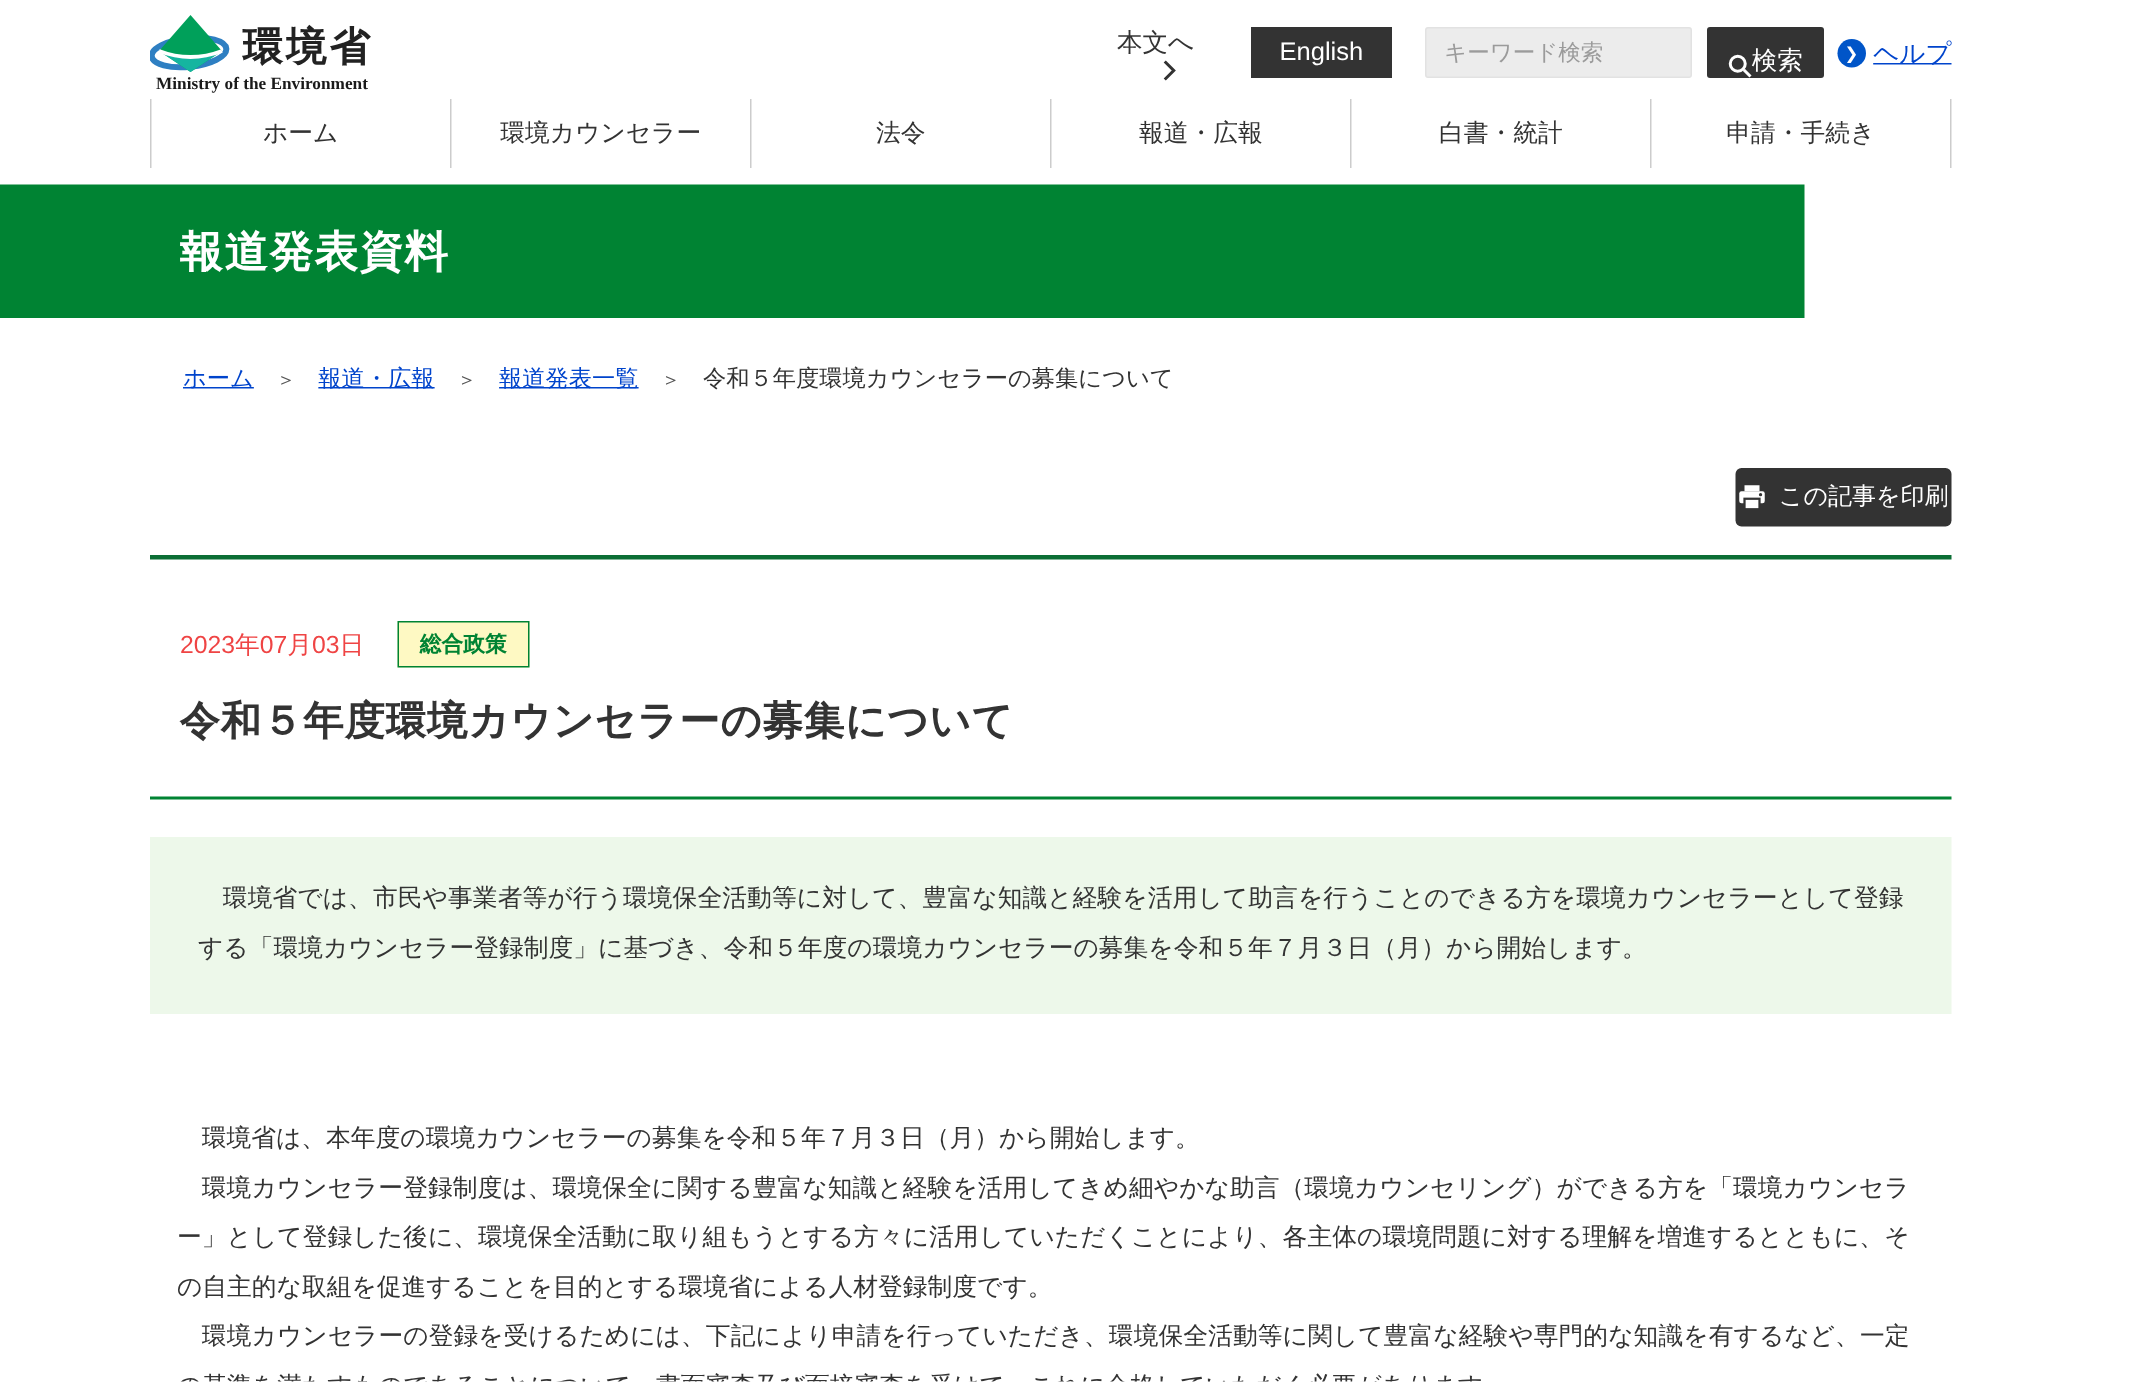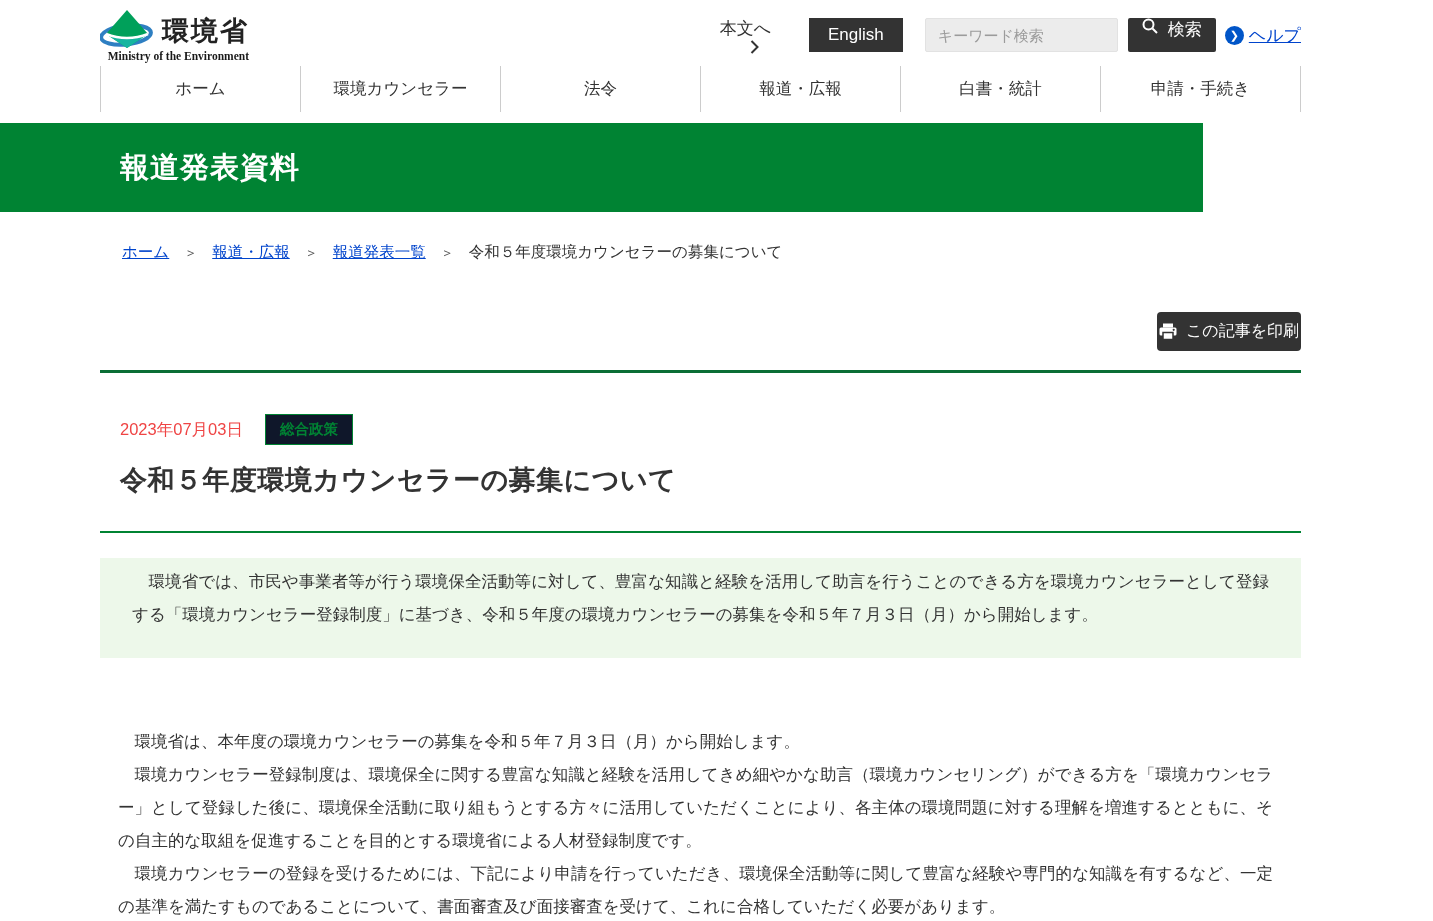--- a/index.html
+++ b/index.html
@@ -16,40 +16,40 @@
   
   .header-top {
     height: 66px;
     display: flex;
     align-items: center;
     justify-content: space-between;
     padding-top: 4px;
   }
   .logo { display: flex; align-items: flex-start; cursor: pointer; }
   .logo-mark { width: 58px; height: 50px; }
-  .logo-texts { display: flex; flex-direction: column; margin-left: 4px; text-align: right; }
+  .logo-texts { display: flex; flex-direction: column; margin-left: 4px; }
   .logo-title { font-size: 27px; font-weight: bold; color: #222; letter-spacing: 2px; line-height: 34px; margin-top: 6px; }
   .logo-sub { font-family: "Liberation Serif", "DejaVu Serif", serif; font-size: 11.5px; font-weight: bold; color: #1a1a1a; margin-left: -58px; margin-top: 2px; }
   .header-right { display: flex; align-items: center; }
   .skip-link { display: flex; align-items: center; font-size: 17px; color: #333; cursor: pointer; flex-direction: column; }
   .skip-chevron { margin-left: 18px; }
   .btn-dark {
     background: #333333; color: #fff; border: none; cursor: pointer;
     font-size: 17px; font-family: inherit;
   }
   .english-btn { padding: 7px 19px; margin-left: 38px; }
   .search-input {
-    width: 193px; height: 34px; margin-left: 22px;
+    width: 178px; height: 34px; margin-left: 22px;
     background: #ececec; border: 1px solid #e2e2e2; border-radius: 2px;
     font-size: 15px; padding: 4px 12px; color: #333; font-family: inherit;
   }
   .search-input::placeholder { color: #9b9b9b; }
   .search-btn {
     height: 34px; padding: 0 14px; margin-left: 10px;
-    display: flex; align-items: flex-start; gap: 10px; border-radius: 2px;
+    display: flex; align-items: flex-end; gap: 0; border-radius: 2px;
   }
   .help-link { display: flex; align-items: center; margin-left: 9px; cursor: pointer; }
   .help-circle {
     width: 19px; height: 19px; border-radius: 50%;
     background: #0055c8; color: #fff; display: flex; align-items: center; justify-content: center;
     font-size: 11px; font-weight: bold;
   }
   .help-text { color: #0044cc; text-decoration: underline; font-size: 17px; margin-left: 5px; }
 
   
@@ -74,28 +74,28 @@
   
   .print-row { display: flex; justify-content: flex-end; margin-top: 49px; }
   .print-btn { display: flex; align-items: center; gap: 9px; padding: 9px 2px; border-radius: 4px; font-size: 16px; }
   .article-top-rule { border-bottom: 3px solid #0b6e35; margin-top: 19px; }
 
   
   .meta-row { display: flex; align-items: center; margin-top: 41px; padding-left: 20px; }
   .article-date { font-size: 16.5px; color: #ef4444; }
   .category-badge {
     margin-left: 22px; border: 1px solid #008333; color: #008333;
-    font-size: 14.5px; font-weight: bold; padding: 5px 14px; cursor: pointer; background: #0f172a;
+    font-size: 14.5px; font-weight: bold; padding: 5px 14px; cursor: pointer; background: #fef9c3;
   }
   .article-title { margin-top: 17px; padding-left: 20px; font-size: 27px; font-weight: bold; color: #333; letter-spacing: 0.5px; }
   .title-rule { border-bottom: 2px solid #008333; margin-top: 33px; }
 
   
   .summary-box {
-    margin-top: 25px; background: #edf8ea; padding: 7px 32px 27px 32px;
+    margin-top: 25px; background: #edf8ea; padding: 25px 32px 27px 32px;
     font-size: 16.5px; line-height: 33px; color: #333; text-align: justify;
   }
 
   
   .article-body { margin-top: 67px; padding: 0 28px 0 18px; font-size: 16.5px; line-height: 33px; color: #333; }
   .article-body p { text-align: justify; }
 </style>
 </head>
 <body>
 

